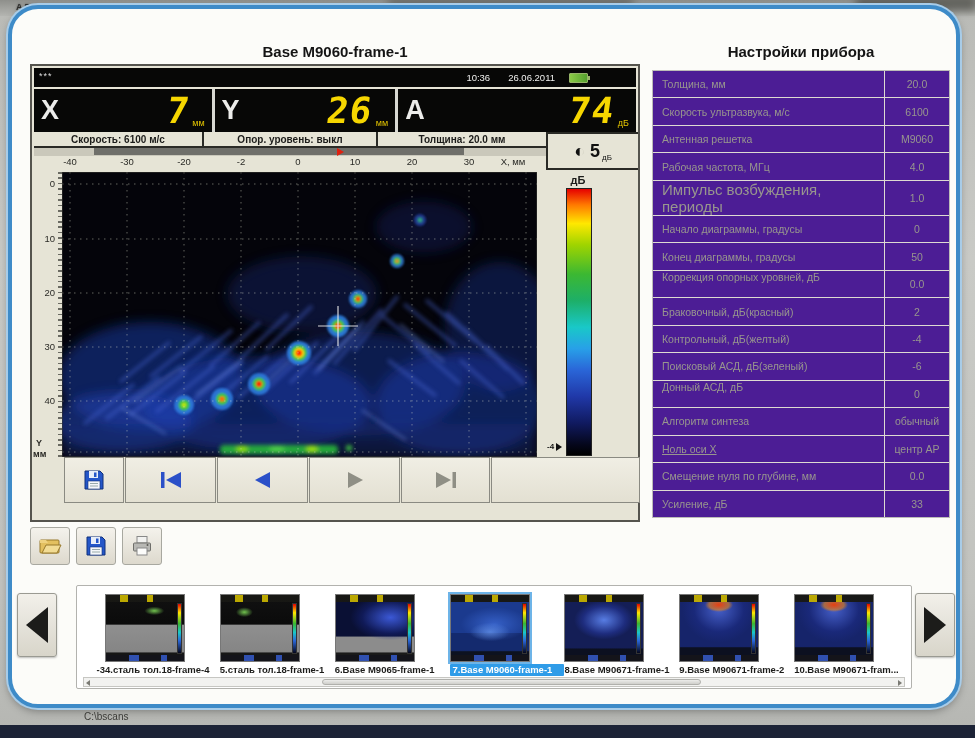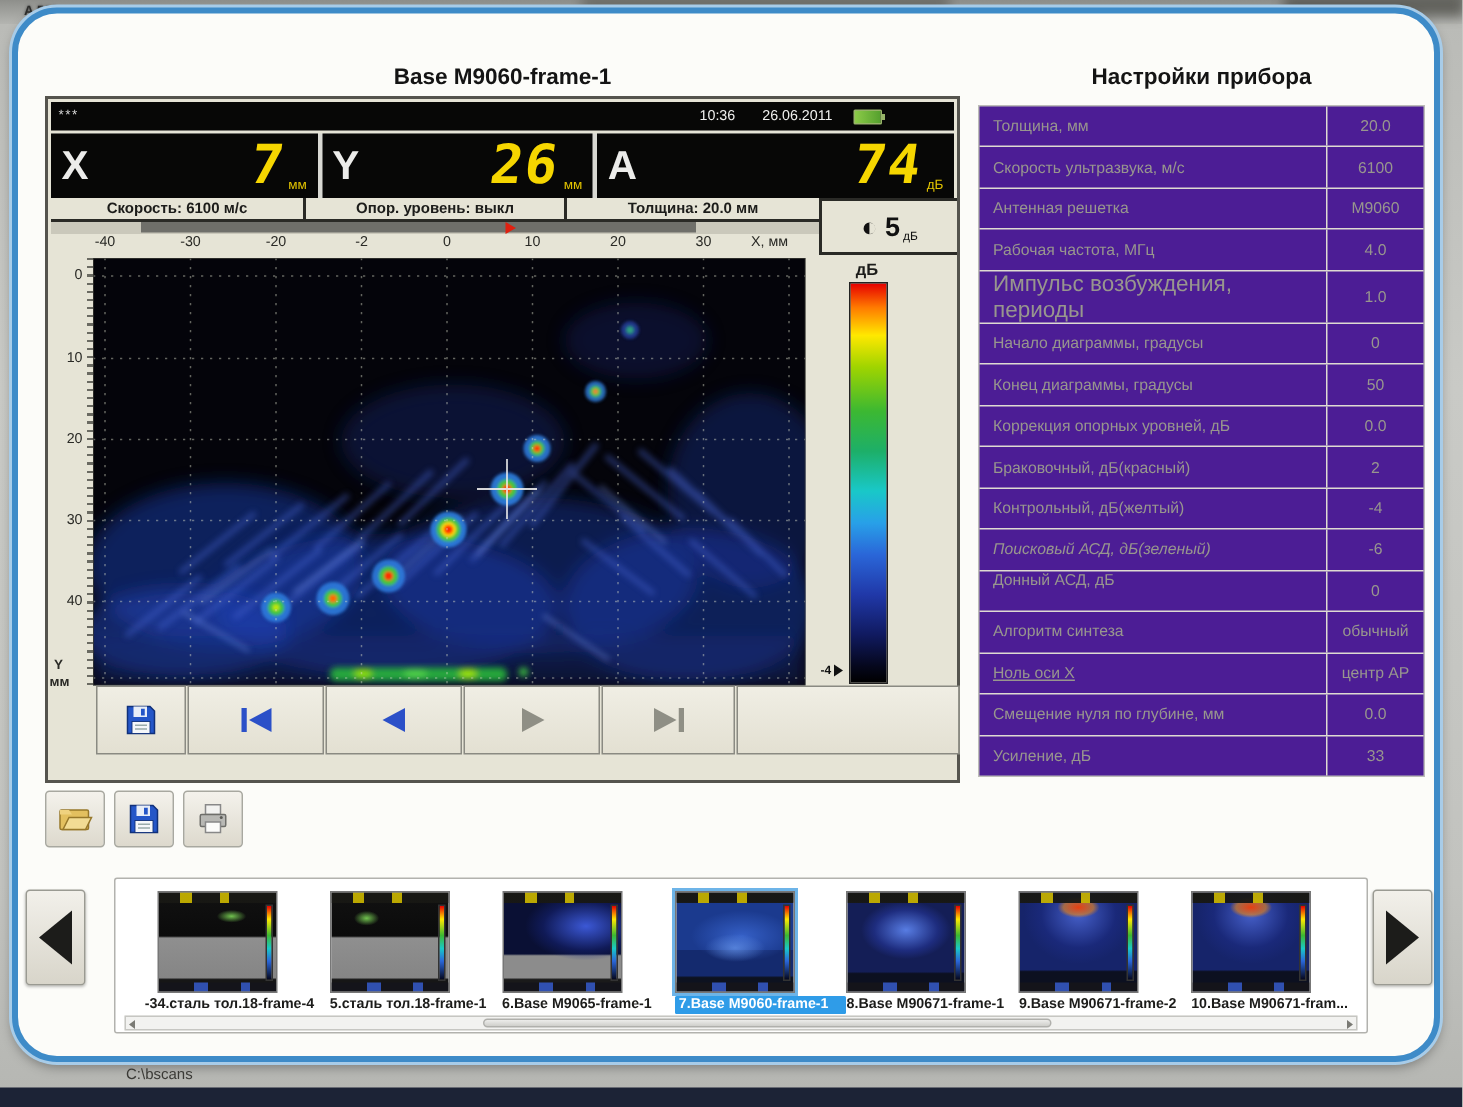--- a/index.html
+++ b/index.html
@@ -431,34 +431,34 @@
         <span style="width:64px;text-align:center;font-size:10.5px;color:#98968e;border-left:1px solid #dedad2;align-self:stretch;display:flex;align-items:center;justify-content:center;">1.0</span>
       </div>
       <div style="flex:1;display:flex;align-items:center;border-bottom:1px solid #dedad2;">
         <span style="flex:1;padding-left:9px;font-size:10.5px;color:#98968e;">Начало диаграммы, градусы</span>
         <span style="width:64px;text-align:center;font-size:10.5px;color:#98968e;border-left:1px solid #dedad2;align-self:stretch;display:flex;align-items:center;justify-content:center;">0</span>
       </div>
       <div style="flex:1;display:flex;align-items:center;border-bottom:1px solid #dedad2;">
         <span style="flex:1;padding-left:9px;font-size:10.5px;color:#98968e;">Конец диаграммы, градусы</span>
         <span style="width:64px;text-align:center;font-size:10.5px;color:#98968e;border-left:1px solid #dedad2;align-self:stretch;display:flex;align-items:center;justify-content:center;">50</span>
       </div>
-      <div style="flex:1;display:flex;align-items:center;border-bottom:1px solid #dedad2;">
+      <div style="flex:1;display:flex;align-items:flex-start;border-bottom:1px solid #dedad2;">
         <span style="flex:1;padding-left:9px;font-size:10.5px;color:#98968e;">Коррекция опорных уровней, дБ</span>
         <span style="width:64px;text-align:center;font-size:10.5px;color:#98968e;border-left:1px solid #dedad2;align-self:stretch;display:flex;align-items:center;justify-content:center;">0.0</span>
       </div>
       <div style="flex:1;display:flex;align-items:center;border-bottom:1px solid #dedad2;">
         <span style="flex:1;padding-left:9px;font-size:10.5px;color:#98968e;">Браковочный, дБ(красный)</span>
         <span style="width:64px;text-align:center;font-size:10.5px;color:#98968e;border-left:1px solid #dedad2;align-self:stretch;display:flex;align-items:center;justify-content:center;">2</span>
       </div>
       <div style="flex:1;display:flex;align-items:center;border-bottom:1px solid #dedad2;">
         <span style="flex:1;padding-left:9px;font-size:10.5px;color:#98968e;">Контрольный, дБ(желтый)</span>
         <span style="width:64px;text-align:center;font-size:10.5px;color:#98968e;border-left:1px solid #dedad2;align-self:stretch;display:flex;align-items:center;justify-content:center;">-4</span>
       </div>
       <div style="flex:1;display:flex;align-items:center;border-bottom:1px solid #dedad2;">
-        <span style="flex:1;padding-left:9px;font-size:10.5px;color:#98968e;font-style:italic;">Поисковый АСД, дБ(зеленый)</span>
+        <span style="flex:1;padding-left:9px;font-size:10.5px;color:#98968e;">Поисковый АСД, дБ(зеленый)</span>
         <span style="width:64px;text-align:center;font-size:10.5px;color:#98968e;border-left:1px solid #dedad2;align-self:stretch;display:flex;align-items:center;justify-content:center;">-6</span>
       </div>
       <div style="flex:1;display:flex;align-items:flex-start;border-bottom:1px solid #dedad2;">
         <span style="flex:1;padding-left:9px;font-size:10.5px;color:#98968e;">Донный АСД, дБ</span>
         <span style="width:64px;text-align:center;font-size:10.5px;color:#98968e;border-left:1px solid #dedad2;align-self:stretch;display:flex;align-items:center;justify-content:center;">0</span>
       </div>
       <div style="flex:1;display:flex;align-items:center;border-bottom:1px solid #dedad2;">
         <span style="flex:1;padding-left:9px;font-size:10.5px;color:#98968e;">Алгоритм синтеза</span>
         <span style="width:64px;text-align:center;font-size:10.5px;color:#98968e;border-left:1px solid #dedad2;align-self:stretch;display:flex;align-items:center;justify-content:center;">обычный</span>
       </div>

